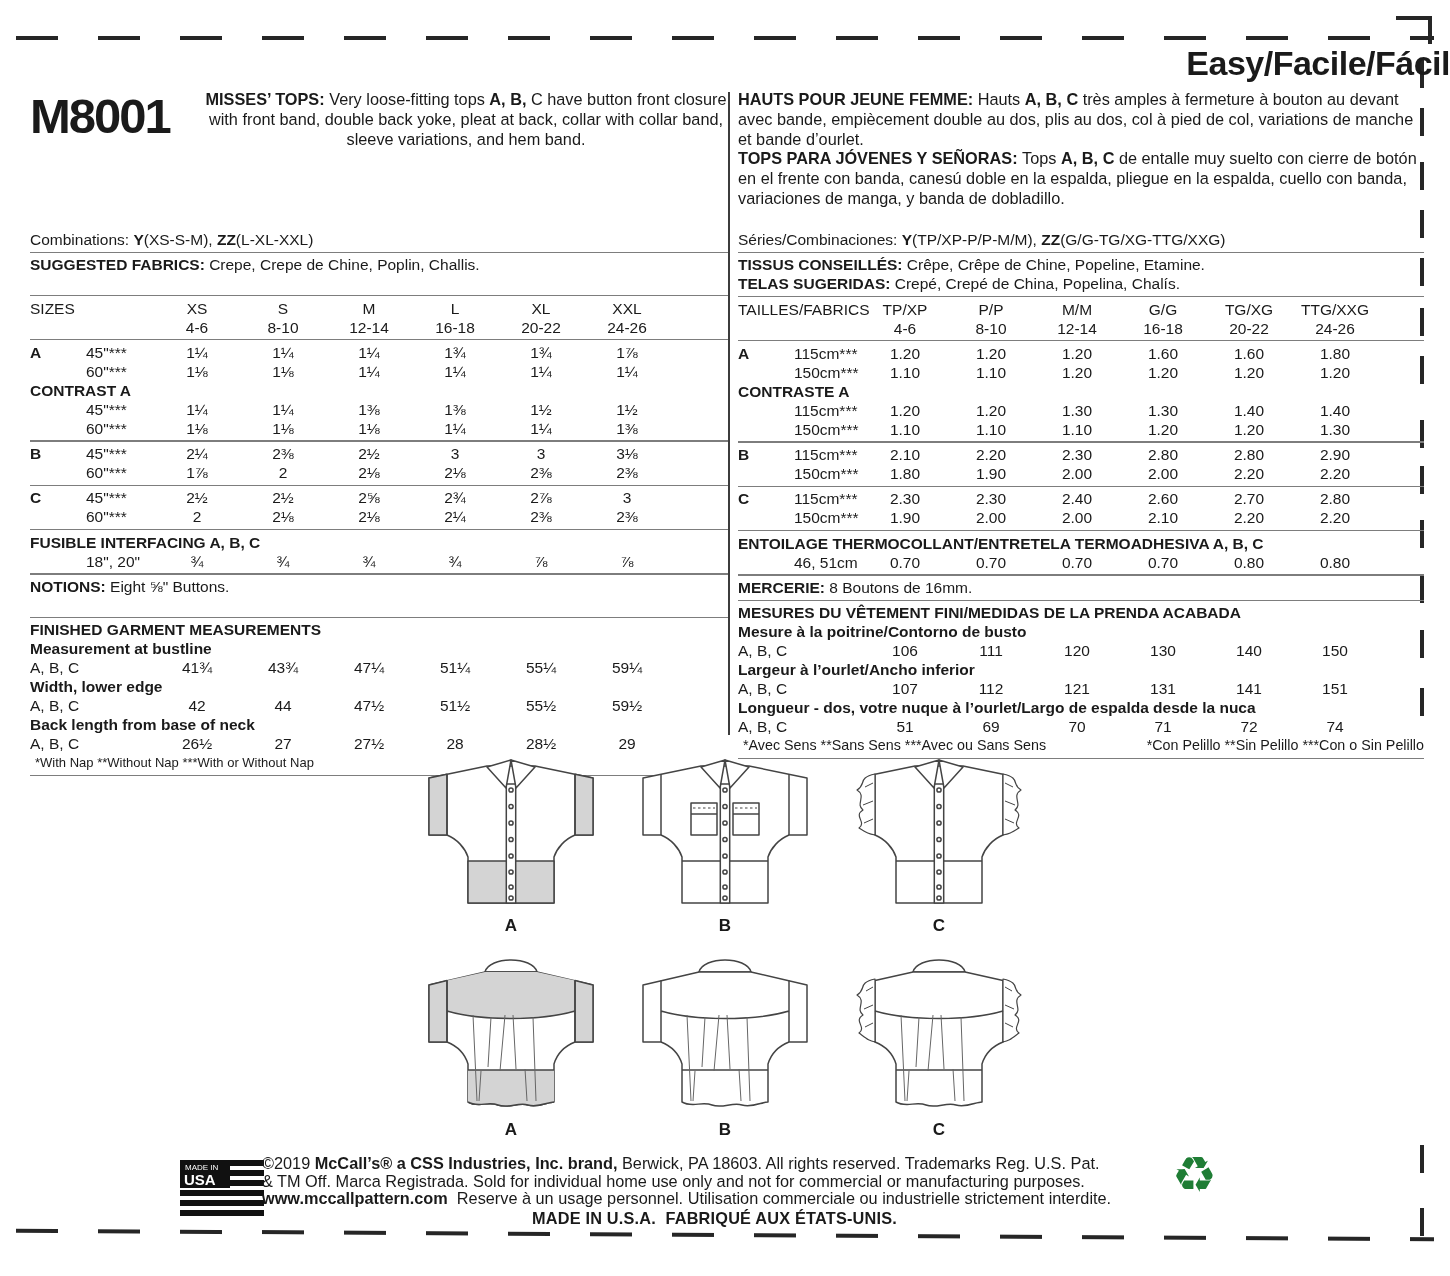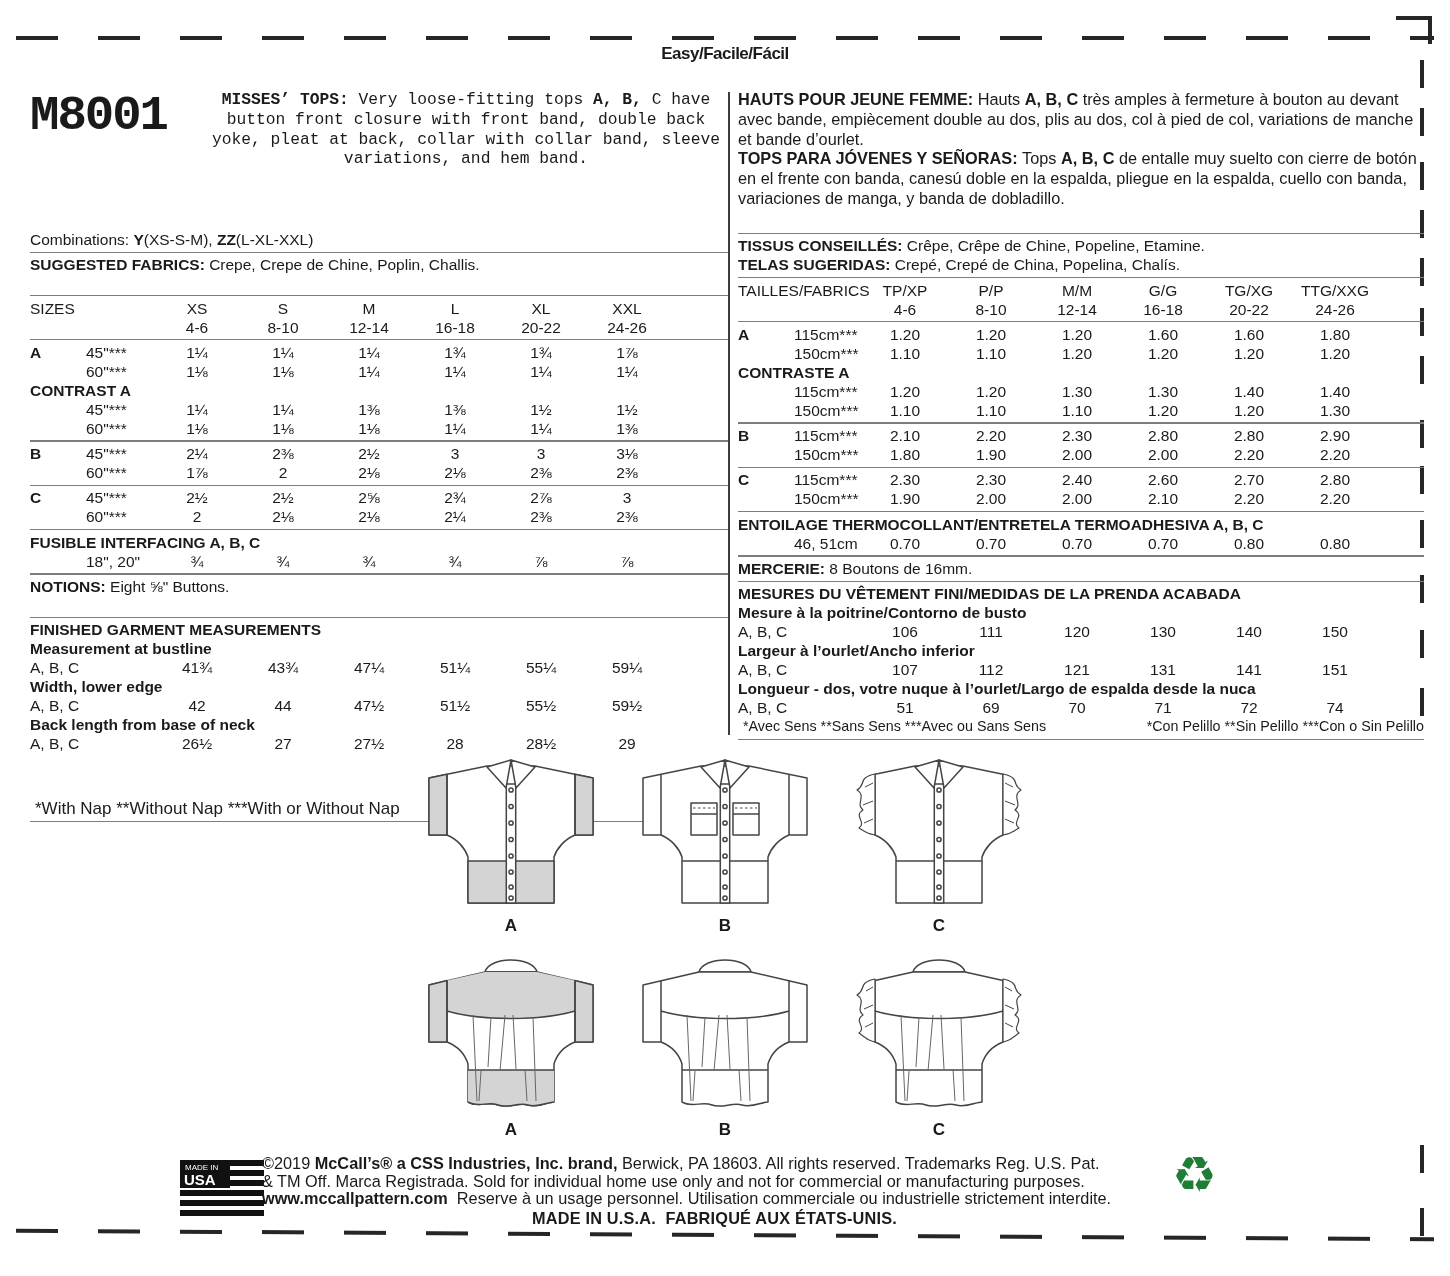--- a/index.html
+++ b/index.html
@@ -5,45 +5,45 @@
   html,body{margin:0;padding:0;background:#f2f2f2;}
   .sheet{position:relative;width:1450px;height:1276px;background:#fff;
          font-family:"Liberation Sans","DejaVu Sans",sans-serif;color:#1a1a1a;overflow:hidden;}
   .b{font-weight:bold;}
 
   .dashes{position:absolute;left:16px;right:16px;height:4px;
           background:repeating-linear-gradient(90deg,#262626 0 42px,transparent 42px 82px);}
   .dashes.top{top:36px;}
   .dashes.bottom{top:1233px;transform:rotate(0.35deg);}
 
-  .title{position:absolute;top:44px;left:0;right:0;text-align:center;
-         font-size:17px;font-weight:bold;letter-spacing:-0.5px;}
+  .title{position:absolute;top:44px;left:0;right:0;text-align:right;
+         font-size:34px;font-weight:bold;letter-spacing:-0.5px;}
 
   .divider{position:absolute;left:728px;top:92px;width:2px;height:643px;background:#3c3c3c;}
 
   .col{position:absolute;top:90px;}
   .col.left{left:30px;width:698px;}
   .col.right{left:738px;width:686px;}
 
   .desc-zone{height:140px;overflow:hidden;}
-  .desc-left{display:flex;font-family:Liberation Mono, monospace;}
+  .desc-left{display:flex;}
   .pattern-number{width:174px;font-size:49px;font-weight:bold;letter-spacing:-2px;line-height:1;padding-top:2px;}
   .desc-text{flex:1;font-size:16.3px;line-height:19.8px;text-align:center;}
   .desc-par{font-size:16.3px;line-height:19.8px;}
 
   .ptable{font-size:15.5px;line-height:19px;}
   .t-row{display:grid;grid-template-columns:124px repeat(6,86px);height:19px;}
   .t-lab{white-space:nowrap;}
   .t-letter{display:inline-block;width:56px;font-weight:bold;}
   .t-val{text-align:center;white-space:nowrap;}
   .t-group{font-weight:bold;height:19px;white-space:nowrap;}
   .t-text{height:19px;white-space:nowrap;}
   .t-rule{height:1.3px;background:#7d7d7d;margin:2.5px 0;}
   .t-spacer{}
-  .t-note{font-size:17px;height:19px;padding-left:5px;white-space:nowrap;margin-top:46px;}
+  .t-note{font-size:13px;height:19px;padding-left:5px;white-space:nowrap;}
   .t-note2{display:flex;justify-content:space-between;font-size:14.3px;height:19px;padding-left:5px;}
 
   .views{position:absolute;left:0;right:0;display:flex;justify-content:center;gap:18px;}
   .views.front{top:757px;}
   .views.back{top:951px;}
   .garment{display:flex;flex-direction:column;align-items:center;width:196px;}
   .garment svg{display:block;}
   .garment-label{font-weight:bold;font-size:17px;margin-top:7px;}
 
   .footer-flag{position:absolute;left:180px;top:1160px;}
@@ -239,20 +239,21 @@
         <div class="t-rule"></div>
       </div>
   </div>
 
   <div class="col right">
     <div class="desc-zone">
       <div class="desc-par"><span class="b">HAUTS POUR JEUNE FEMME: </span><span>Hauts </span><span class="b">A, B, C</span><span> très amples à fermeture à bouton au devant avec bande, empiècement double au dos, plis au dos, col à pied de col, variations de manche et bande d’ourlet.</span></div>
       <div class="desc-par"><span class="b">TOPS PARA JÓVENES Y SEÑORAS: </span><span>Tops </span><span class="b">A, B, C</span><span> de entalle muy suelto con cierre de botón en el frente con banda, canesú doble en la espalda, pliegue en la espalda, cuello con banda, variaciones de manga, y banda de dobladillo.</span></div>
     </div>
     <div class="ptable">
+        <div class="t-text"><span>Séries/Combinaciones: </span><span class="b">Y</span><span>(TP/XP-P/P-M/M), </span><span class="b">ZZ</span><span>(G/G-TG/XG-TTG/XXG)</span></div>
         <div class="t-rule"></div>
         <div class="t-text"><span class="b">TISSUS CONSEILLÉS:</span><span> Crêpe, Crêpe de Chine, Popeline, Etamine.</span></div>
         <div class="t-text"><span class="b">TELAS SUGERIDAS:</span><span> Crepé, Crepé de China, Popelina, Chalís.</span></div>
         <div class="t-rule"></div>
         <div class="t-row">
           <div class="t-lab">TAILLES/FABRICS</div>
           <div class="t-val">TP/XP</div>
           <div class="t-val">P/P</div>
           <div class="t-val">M/M</div>
           <div class="t-val">G/G</div>

